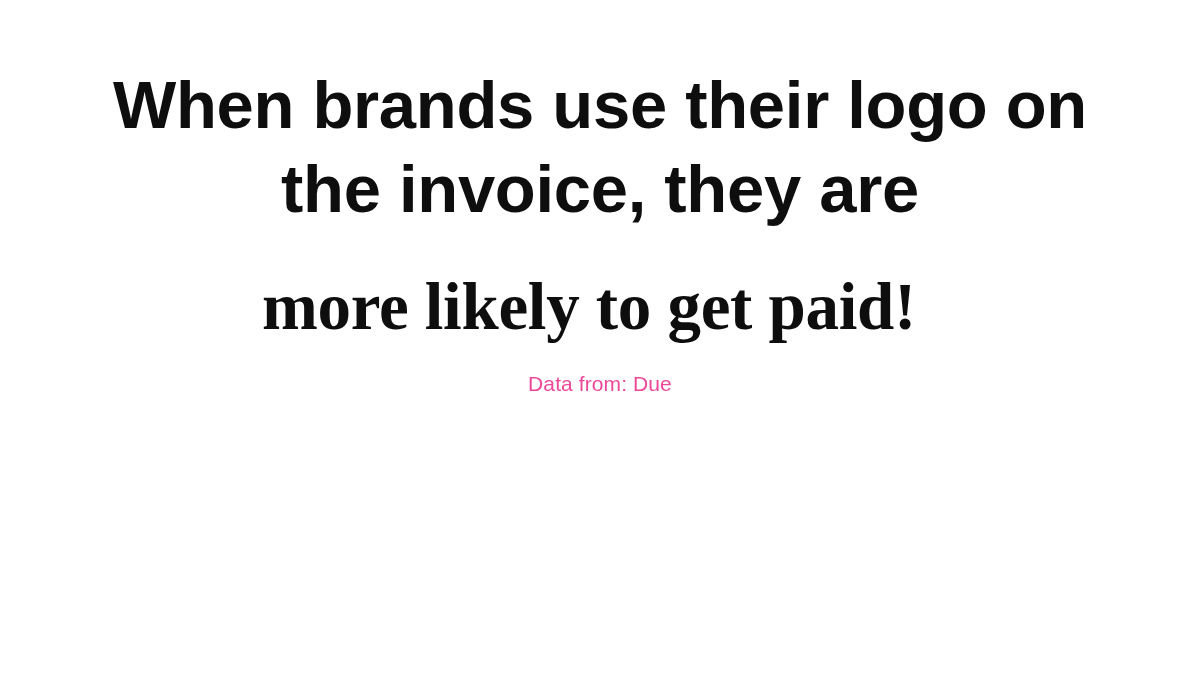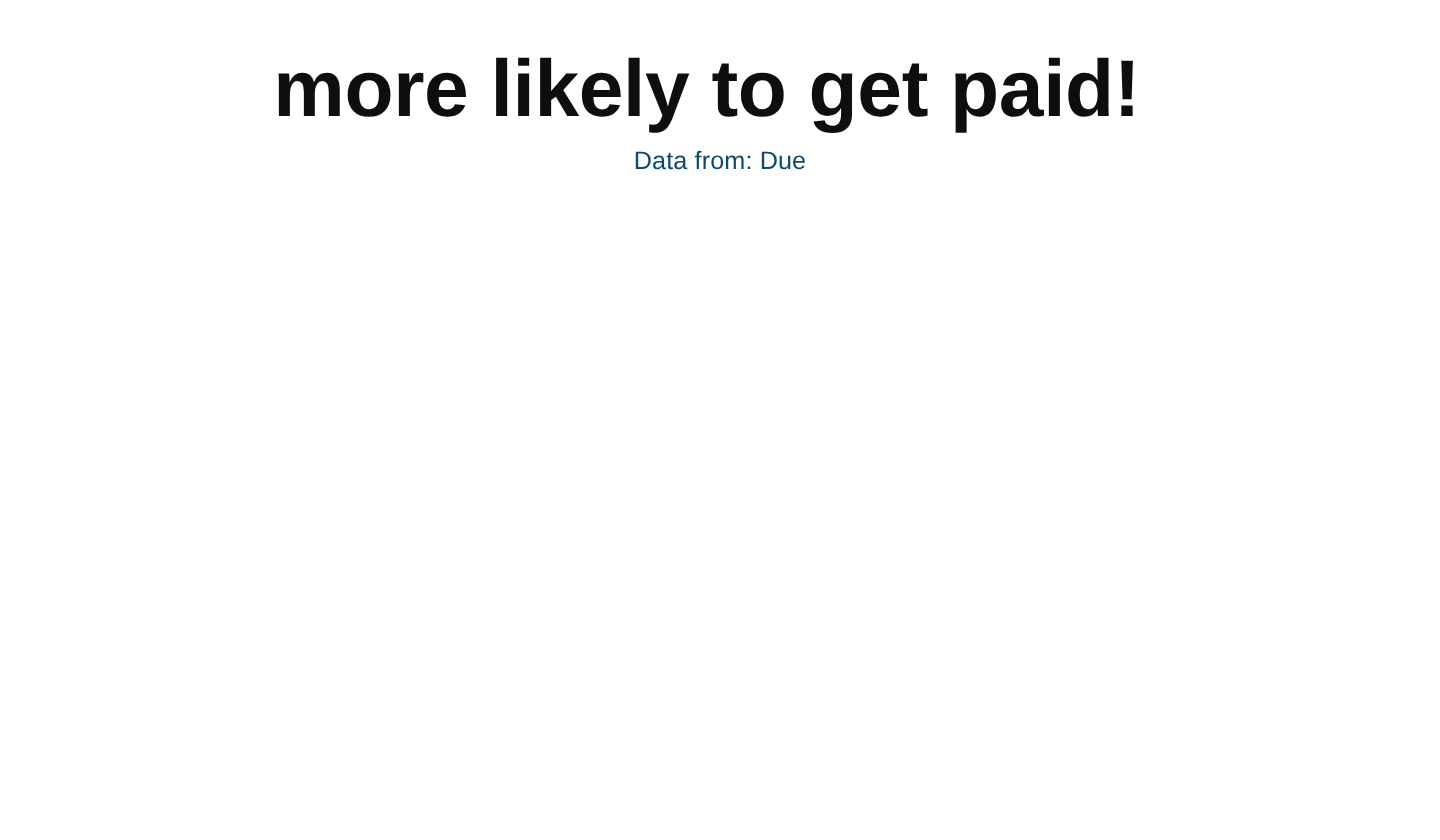--- a/index.html
+++ b/index.html
@@ -62,46 +62,50 @@
     color: #1b9ae4;
     transform: translateX(-15px);
   }
 
   
   .subline {
     width: 1100px;
     margin-top: 36px;
     text-align: center;
     color: #0e0e0e;
-    font-family: Liberation Sans, sans-serif;
+    font-family: Liberation Serif, serif;
     font-weight: 700;
     font-size: 67px;
     line-height: 78px;
     letter-spacing: -0.3px;
     white-space: nowrap;
     transform: translateX(-11px);
   }
 
   
   .source {
-    margin-top: 8px;
+    margin-top: 26px;
     text-align: center;
-    color: #0c4a6e;
+    color: #ec4899;
     font-family: "Liberation Sans", sans-serif;
     font-weight: 400;
     font-size: 21px;
     line-height: 26px;
     letter-spacing: 0.1px;
     white-space: nowrap;
   }
 </style>
 </head>
 <body>
 
 <div class="slide">
 
+  <div class="headline">
+    <span class="headline-line">When brands use their logo on</span>
+    <span class="headline-line">the invoice, they are</span>
+  </div>
 
 
   <div class="subline">more likely to get paid!</div>
 
   <div class="source">Data from: Due</div>
 
 </div>
 
 </body></html>

